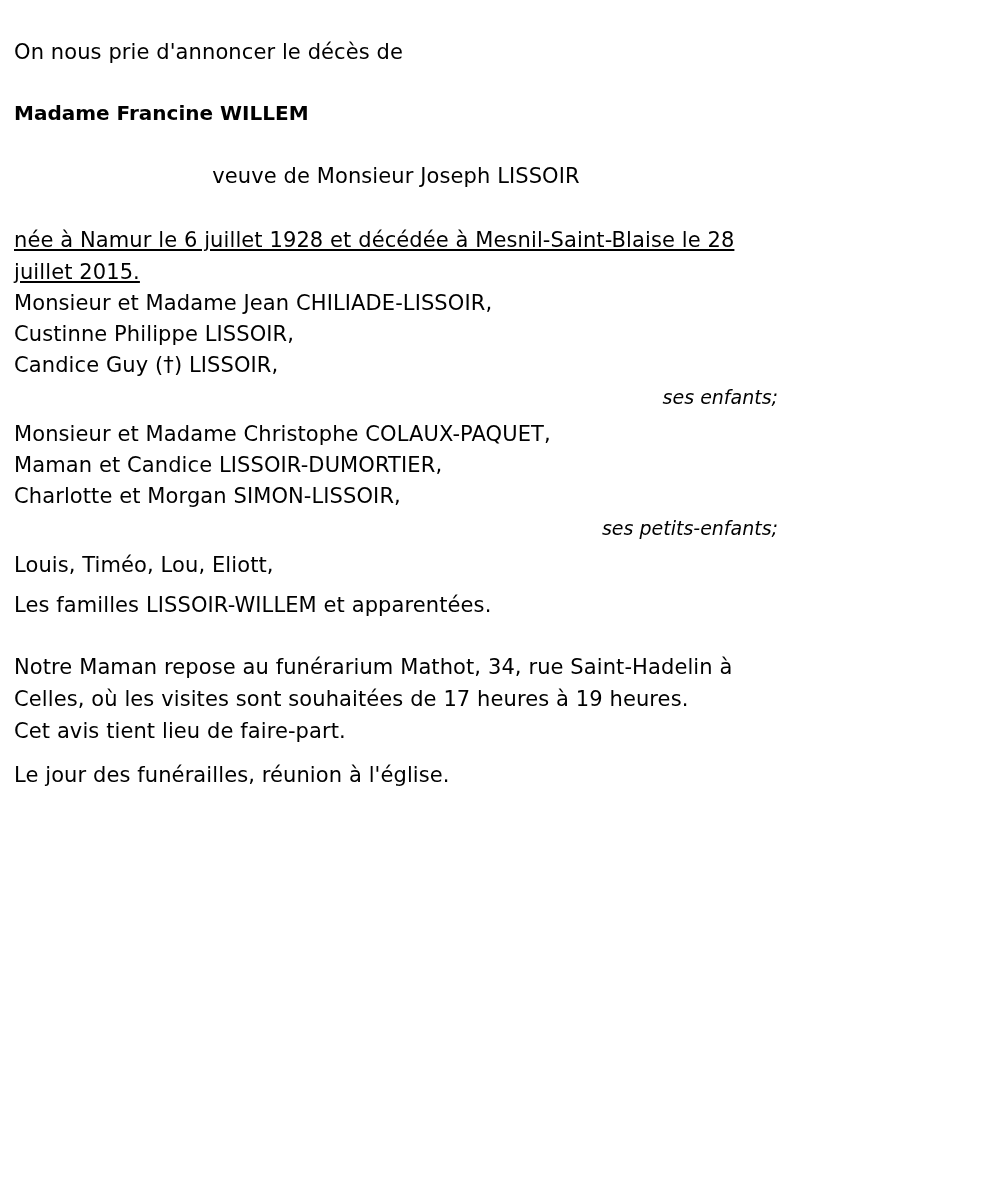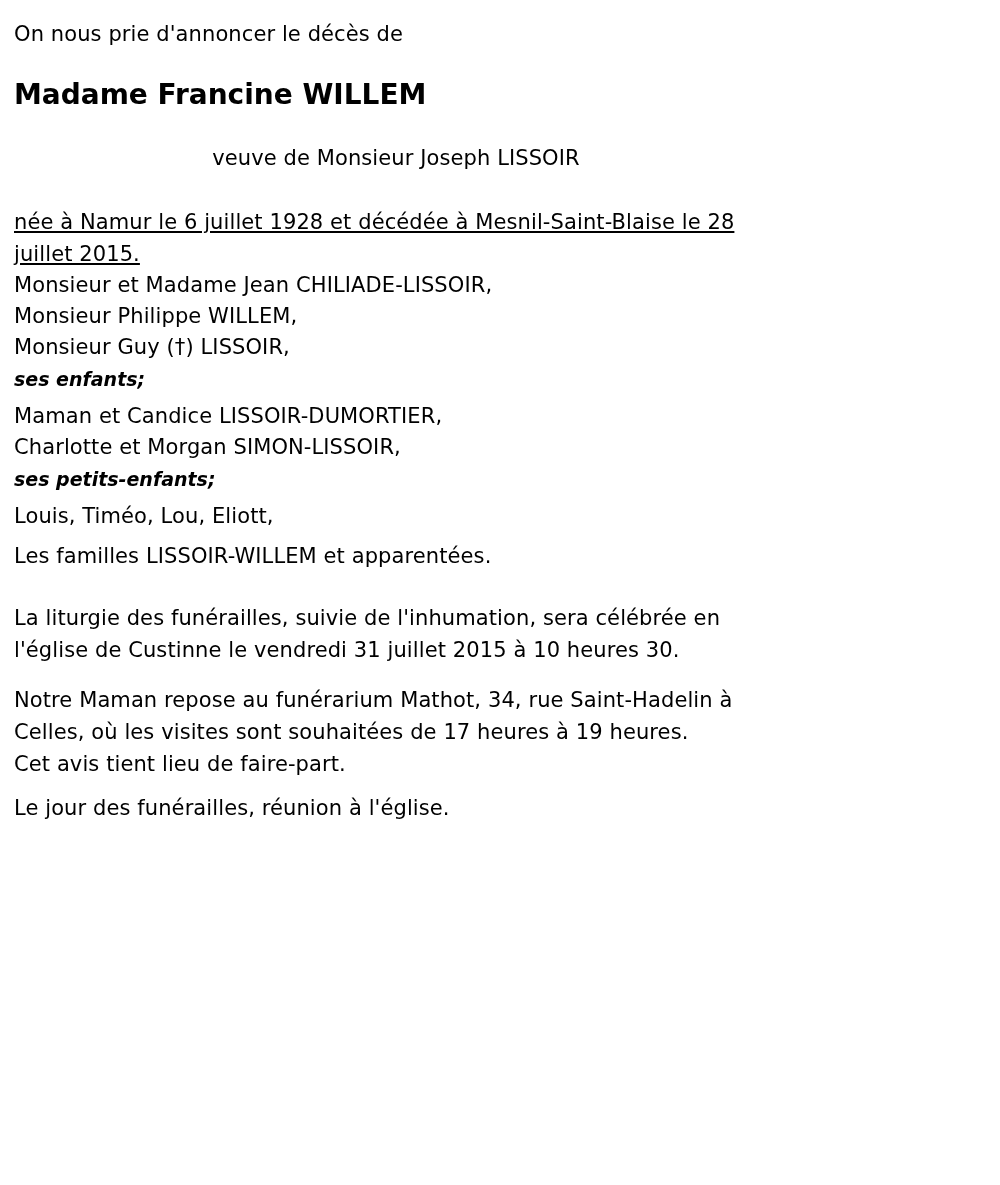--- a/index.html
+++ b/index.html
@@ -9,33 +9,33 @@
   }
   body {
     width: 1000px;
     min-height: 1185px;
     font-family: "DejaVu Sans", sans-serif;
     color: #000000;
   }
   .page {
     width: 792px;
     box-sizing: border-box;
-    padding: 10px 14px 0 14px;
+    padding: 28px 14px 0 14px;
   }
   .line {
     font-size: 21px;
     line-height: 32px;
     letter-spacing: 0.1px;
   }
   .intro {
     margin-top: 8px;
     margin-bottom: 26px;
   }
   .deceased-name {
-    font-size: 28px;
+    font-size: 20px;
     font-weight: bold;
     line-height: 38px;
     margin-bottom: 28px;
   }
   .spouse {
     margin-bottom: 32px;
     text-align: center;
   }
   .birth-death {
     text-decoration: underline;
@@ -44,26 +44,25 @@
     margin-bottom: 18px;
   }
   .family-block {
     margin-bottom: 0;
   }
   .family-block .line {
     line-height: 31px;
   }
   .relation {
     font-style: italic;
-    text-align: left;
+    text-align: right;
     font-size: 19px;
     line-height: 28px;
     margin-top: 2px;
     margin-bottom: 8px;
-    font-weight: bold;
   }
   .relation.narrow {
     padding-left: 500px;
   }
   .families {
     margin-top: 8px;
     margin-bottom: 30px;
   }
   .service {
     margin-bottom: 18px;
@@ -86,38 +85,38 @@
 
   <div class="deceased-name">Madame Francine WILLEM</div>
 
   <div class="line spouse">veuve de Monsieur Joseph LISSOIR</div>
 
   <div class="line birth-death">née à Namur le 6 juillet 1928 et décédée à Mesnil-Saint-Blaise le 28 juillet 2015.</div>
 
 
   <div class="family-block">
     <div class="line">Monsieur et Madame Jean CHILIADE-LISSOIR,</div>
-    <div class="line">Monsieur Philippe WILLEM,</div>
-    <div class="line">Monsieur Guy (†) LISSOIR,</div>
+    <div class="line">Custinne Philippe LISSOIR,</div>
+    <div class="line">Candice Guy (†) LISSOIR,</div>
     <div class="relation">ses enfants;</div>
   </div>
 
   <div class="family-block">
+    <div class="line">Monsieur et Madame Christophe COLAUX-PAQUET,</div>
     <div class="line">Maman et Candice LISSOIR-DUMORTIER,</div>
     <div class="line">Charlotte et Morgan SIMON-LISSOIR,</div>
     <div class="relation">ses petits-enfants;</div>
   </div>
 
   <div class="family-block">
     <div class="line">Louis, Timéo, Lou, Eliott,</div>
   </div>
 
   <div class="line families">Les familles LISSOIR-WILLEM et apparentées.</div>
 
-  <div class="line service">La liturgie des funérailles, suivie de l'inhumation, sera célébrée en l'église de Custinne le vendredi 31 juillet 2015 à 10 heures 30.</div>
 
   <div class="line repose">Notre Maman repose au funérarium Mathot, 34, rue Saint-Hadelin à Celles, où les visites sont souhaitées de 17 heures à 19 heures.</div>
 
   <div class="line notice">Cet avis tient lieu de faire-part.</div>
 
   <div class="line reunion">Le jour des funérailles, réunion à l'église.</div>
 
 </div>
 
 </body></html>

